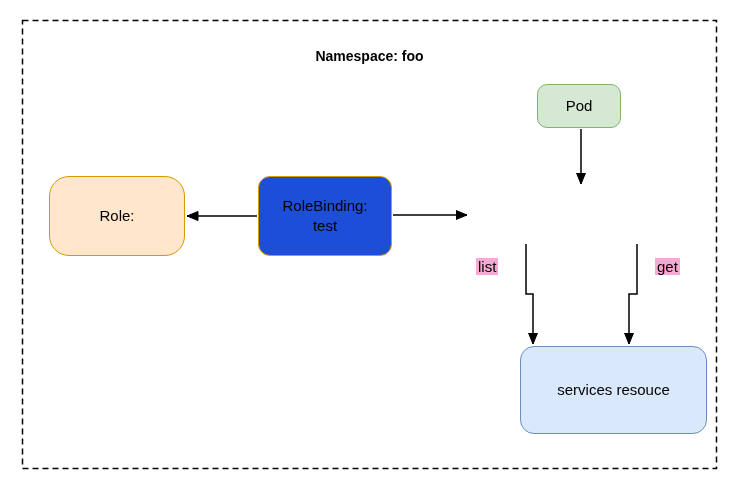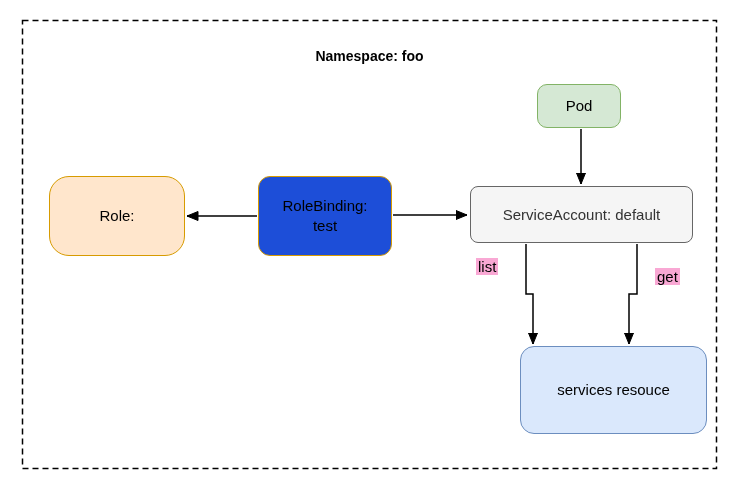--- a/index.html
+++ b/index.html
@@ -68,21 +68,21 @@
     margin-left: 32px;
   }
   .edge-label {
     position: absolute;
     font-size: 15px;
     color: #000000;
     background: #f9a8d4;
     padding: 0 2px;
   }
   .edge-label-list { left: 476px; top: 258px; }
-  .edge-label-get  { left: 655px; top: 268px; }
+  .edge-label-get  { left: 655px; top: 258px; }
 </style>
 </head>
 <body>
 
 <div class="canvas">
 
   <svg class="edges-layer" width="740" height="488" viewBox="0 0 740 488" xmlns="http://www.w3.org/2000/svg">
     <defs>
       <marker id="arrowhead" markerUnits="userSpaceOnUse" markerWidth="13" markerHeight="11" refX="11.5" refY="5" orient="auto">
         <path d="M0.5,0.5 L11.5,5 L0.5,9.5 Z" fill="#000000" stroke="#000000"></path>
@@ -101,23 +101,20 @@
 
     <path d="M637,244 L637,294 L629,294 L629,344" fill="none" stroke-width="1.5" marker-end="url(#arrowhead)" style="stroke: rgb(0, 0, 0);"></path>
   </svg>
 
   <div class="diagram-title">Namespace: foo</div>
 
   <div class="node node-pod" style="background-color: rgb(213, 232, 212); border-color: rgb(130, 179, 102); color: rgb(0, 0, 0);">
     <span>Pod</span>
   </div>
 
-  <div class="node node-sa" style="background-color: rgb(245, 245, 245); border-color: rgb(102, 102, 102); color: rgb(51, 51, 51);">
-    <span>ServiceAccount: default</span>
-  </div>
 
   <div class="node node-role" style="background-color: rgb(255, 230, 204); border-color: rgb(215, 155, 0); color: rgb(0, 0, 0);">
     <span>Role:</span>
   </div>
 
   <div class="node node-rolebinding" style="background-color: #1d4ed8; border-color: rgb(215, 155, 0); color: rgb(0, 0, 0);">
     <span>RoleBinding:</span>
     <span>test</span>
   </div>
 

